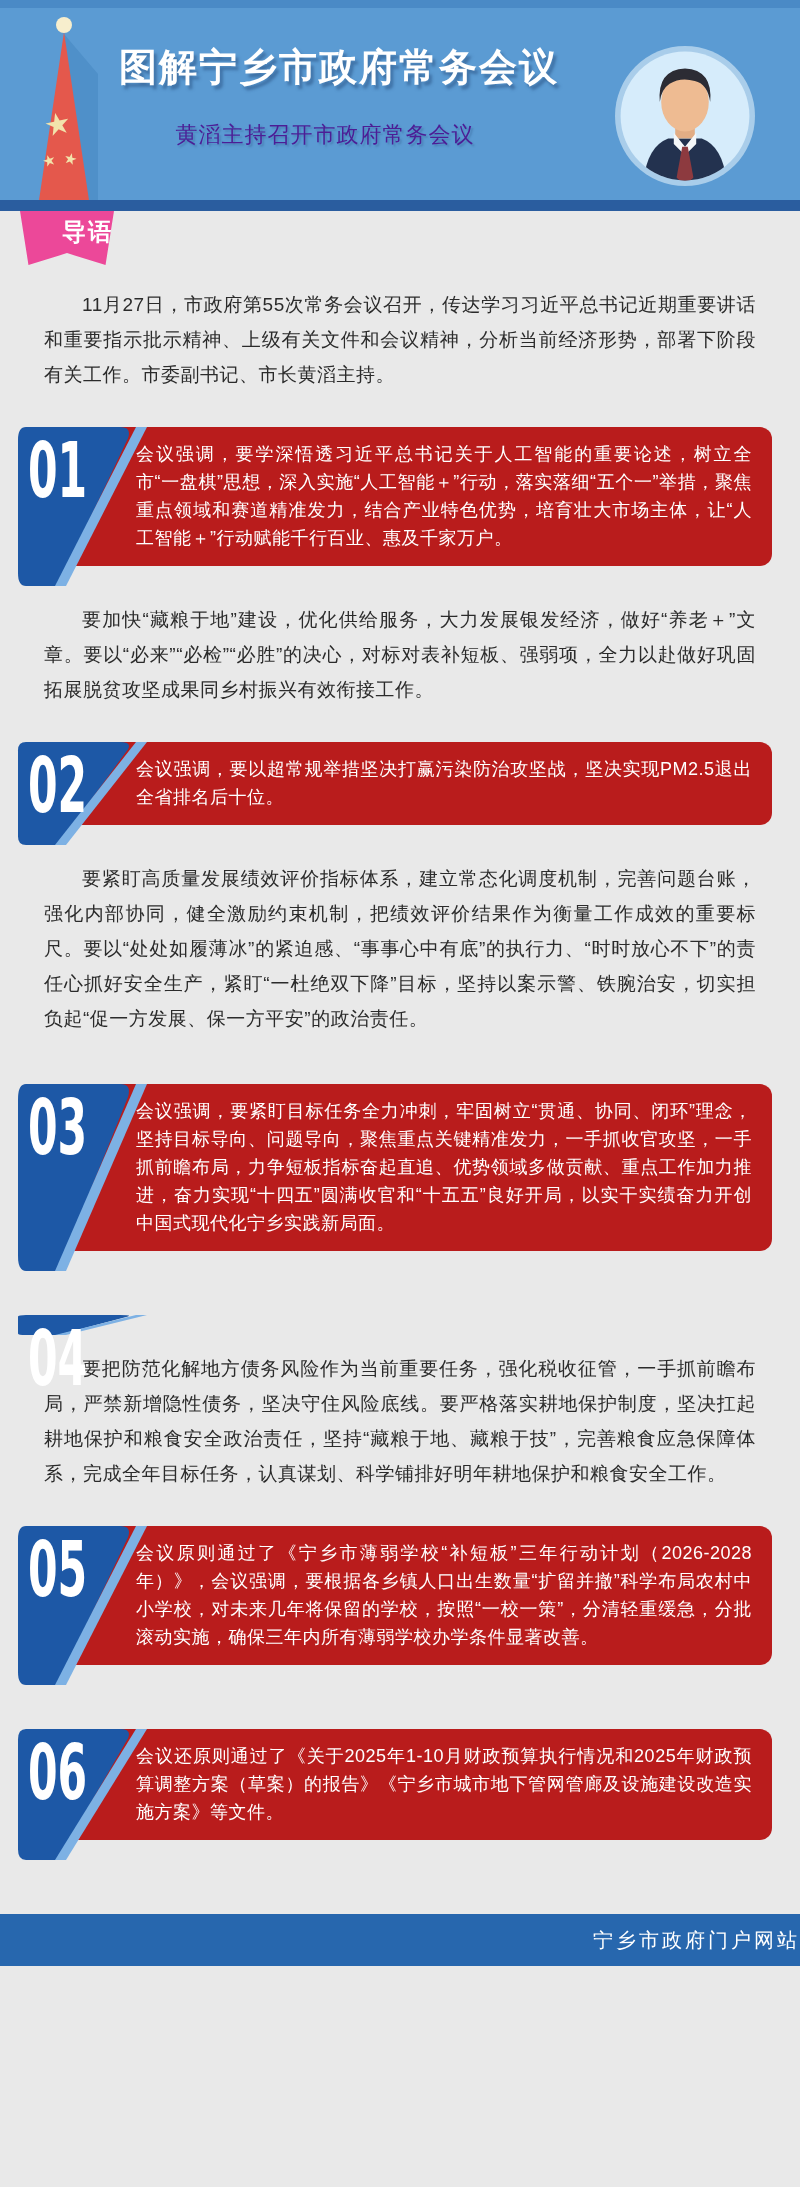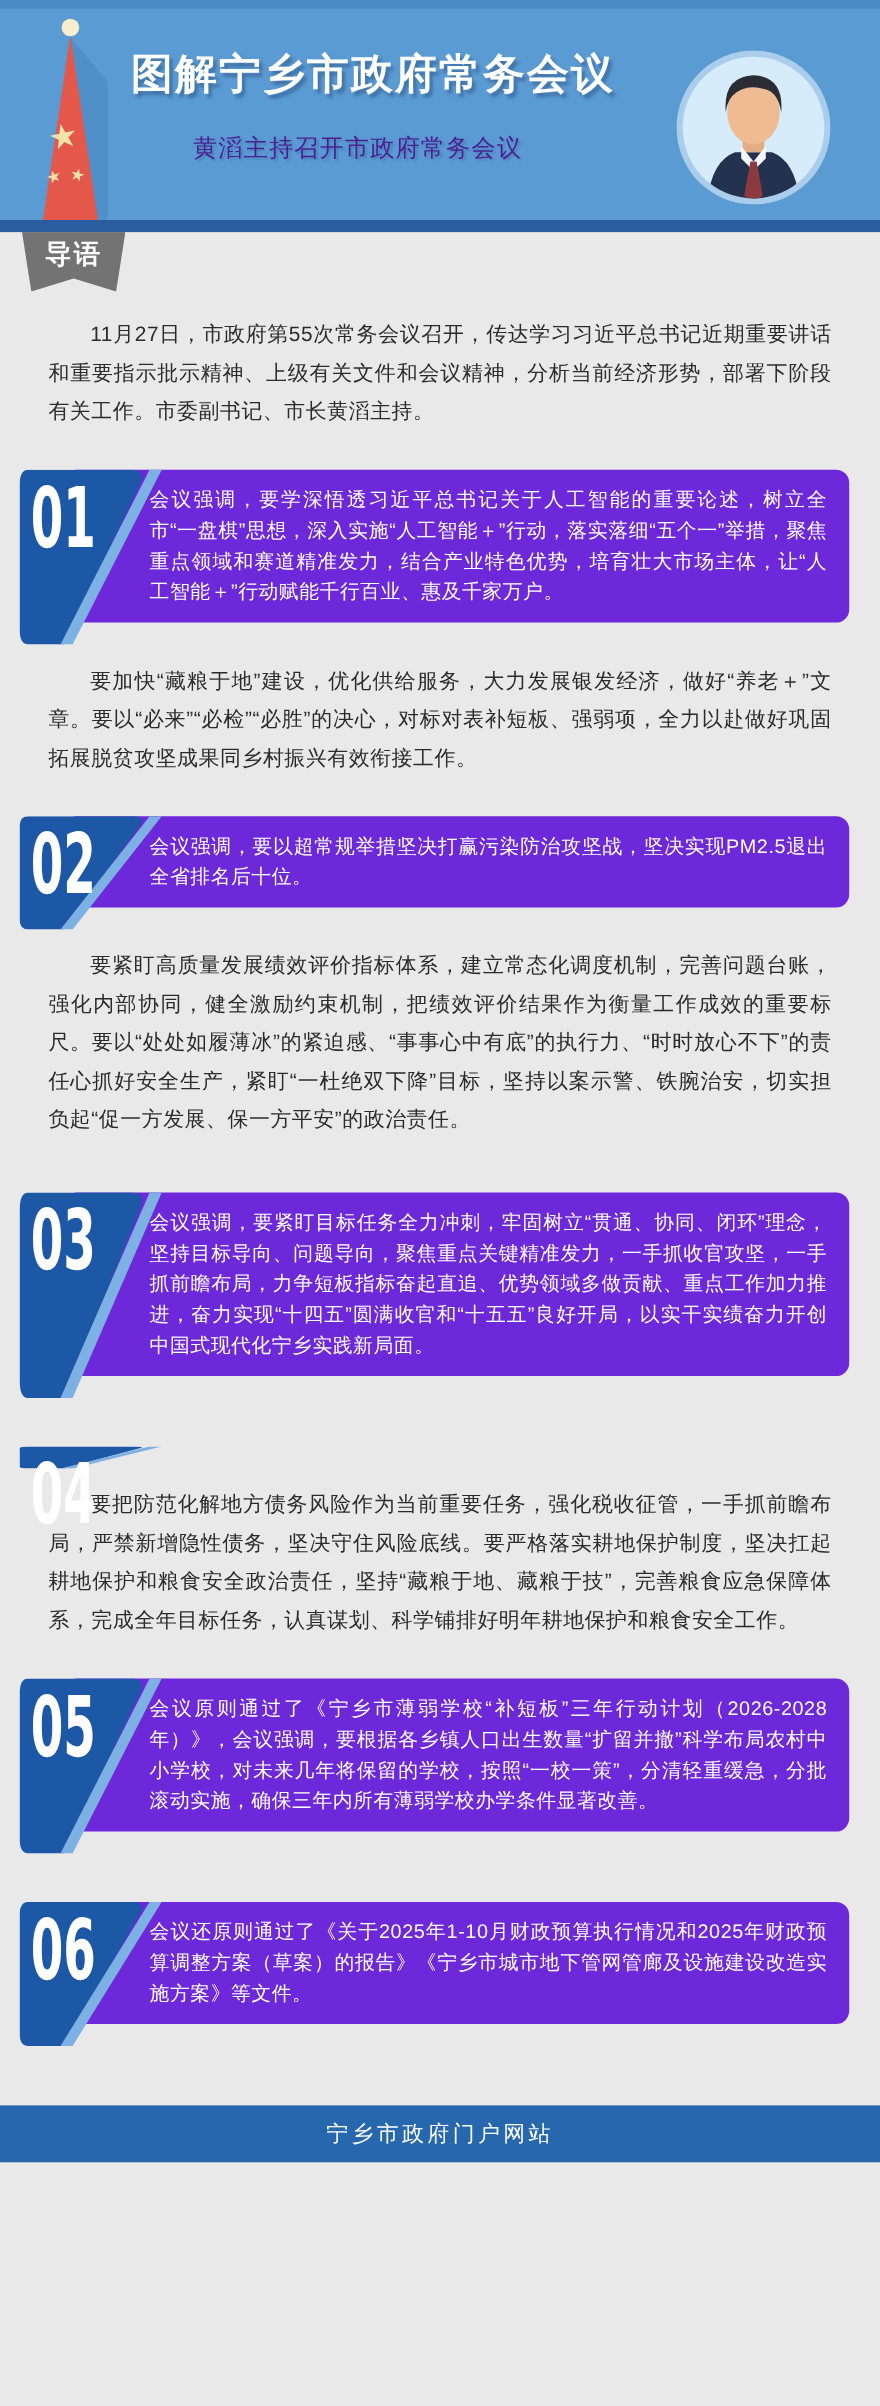--- a/index.html
+++ b/index.html
@@ -20,22 +20,22 @@
   }
   .subtitle{
     position:absolute;left:90px;top:120px;width:470px;text-align:center;
     color:#4c1d95;font-size:22px;letter-spacing:1px;
     text-shadow:2px 2px 2px rgba(40,80,130,.35);
   }
   .portrait{position:absolute;left:615px;top:46px;width:140px;height:140px;}
   
   .strip{width:800px;height:11px;background:#2a5d9f;}
   .ribbon{
-    margin-left:20px;width:94px;height:54px;background:#737373;
-    color:#fff;font-size:24px;font-weight:bold;text-align:center;line-height:42px;letter-spacing:2px;
+    margin-left:20px;width:94px;height:54px;background:#ec4899;
+    color:#fff;font-size:24px;font-weight:bold;text-align:right;line-height:42px;letter-spacing:2px;
     clip-path:polygon(0 0,100% 0,91% 100%,50% 78%,9% 100%);
   }
   
   .intro,.para{
     margin:22px 44px 0 44px;color:#2b2b2b;font-size:19px;line-height:35px;
     text-indent:2em;text-align:justify;letter-spacing:.5px;
   }
   .para{margin-top:16px;}
   
   .sec{margin-top:34px;}
@@ -45,28 +45,28 @@
   .sec-06{margin-top:44px;}
   .sec-head{position:relative;padding-bottom:20px;}
   .orn{position:absolute;left:0;top:0;width:160px;height:100%;z-index:2;}
   .num{
     position:absolute;left:28px;top:6px;z-index:3;color:#fff;font-weight:bold;
     font-size:76px;line-height:1;transform:scaleX(.56);transform-origin:left top;
     font-family:"DejaVu Sans","Liberation Sans",sans-serif;
   }
   .box{
     position:relative;z-index:1;margin:35px 28px 0 58px;
-    background:#6d28d9;border-radius:12px;
+    background:#b91c1c;border-radius:12px;
     padding:13px 20px 14px 78px;
     color:#fff;font-size:18px;line-height:28px;letter-spacing:.5px;text-align:justify;
   }
   
   .footer{
     margin-top:54px;width:800px;height:52px;background:#2767ae;
-    color:#fff;font-size:20px;letter-spacing:3px;text-align:center;line-height:52px;
+    color:#fff;font-size:20px;letter-spacing:3px;text-align:right;line-height:52px;
   }
 </style>
 </head>
 <body>
 
 <div class="header">
   <div class="header-topstrip"></div>
   <svg class="flag" width="64" height="196" viewBox="0 0 64 196">
     <polygon points="30,20 64,60 64,196 44,196" fill="#4f90c9"></polygon>
     <polygon points="30,18 4,193 56,193" fill="#e4584c"></polygon>

